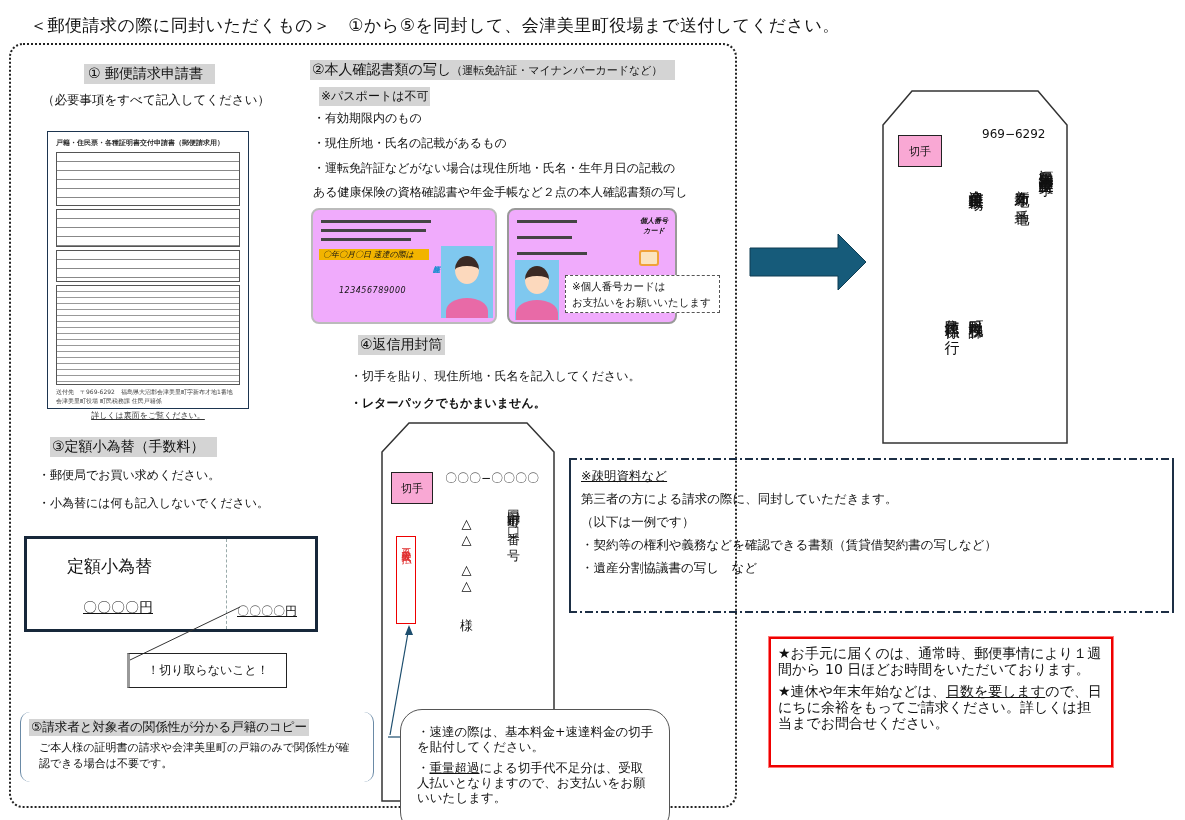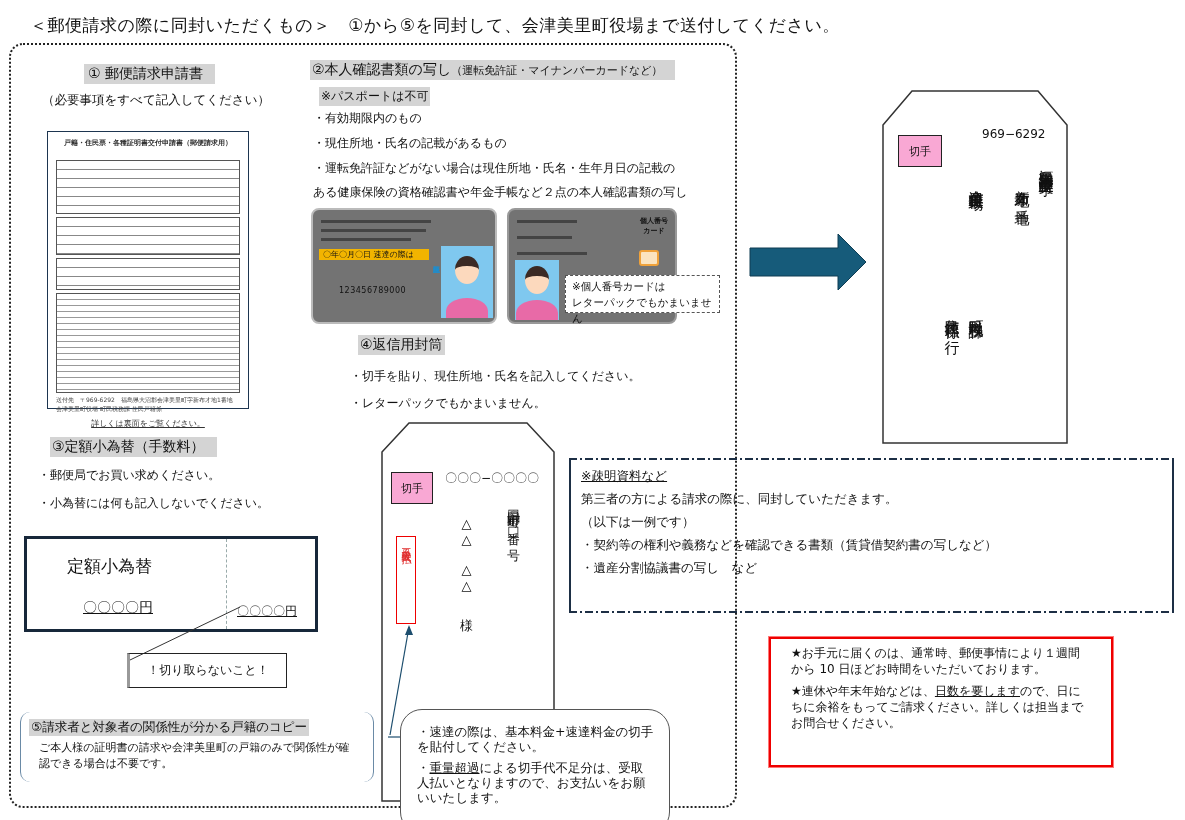--- a/index.html
+++ b/index.html
@@ -9,31 +9,31 @@
   .hl { background: #d4d4d4; }
   .title { left: 30px; top: 14px; font-size: 17px; white-space: nowrap; letter-spacing: 0.5px; }
   .outer-frame { left: 9px; top: 43px; width: 728px; height: 765px; border: 2.5px dotted #222; border-radius: 14px; }
   .t15 { font-size: 14px; }
   .t13 { font-size: 12.5px; }
   .t12 { font-size: 12px; }
   .t11 { font-size: 11px; }
 
   
   .form-thumb { left: 47px; top: 131px; width: 202px; height: 278px; border: 1.5px solid #1d3550; background: #fff; padding: 6px 8px; }
-  .form-thumb .ftitle { font-size: 7px; text-align: center; font-weight: bold; margin-bottom: 12px; color: #333; }
+  .form-thumb .ftitle { font-size: 7px; text-align: left; font-weight: bold; margin-bottom: 4px; color: #333; }
   .form-thumb .grid { border: 1px solid #555; height: 54px; margin-bottom: 3px;
      background: repeating-linear-gradient(#fff 0 8px, #888 8px 9px); }
   .form-thumb .grid.b { height: 38px; }
   .form-thumb .grid.c { height: 32px; }
   .form-thumb .grid.d { height: 100px; background: repeating-linear-gradient(#fff 0 5px, #999 5px 6px); }
   .form-thumb .foot { font-size: 6px; color: #444; margin-top: 3px; }
   .form-thumb .link { font-size: 8px; text-align: center; text-decoration: underline; margin-top: 4px; color: #333; }
 
   
-  .card { border: 2px solid #bbb; border-radius: 8px; background: #737373; }
+  .card { border: 2px solid #bbb; border-radius: 8px; background: #f0abfc; font-style: italic; }
   .license { left: 311px; top: 208px; width: 186px; height: 116px; }
   .mynum { left: 507px; top: 208px; width: 170px; height: 116px; border-color: #999; }
   .card .line { position: absolute; height: 3px; background: #444; }
   .yellow-band { position: absolute; left: 6px; top: 39px; width: 110px; height: 11px; background: #f2b400; font-size: 8px; line-height: 11px; padding-left: 4px; }
   .photo { position: absolute; background: #7fc8ef; overflow: hidden; }
   .face { position: absolute; left: 50%; transform: translateX(-50%); top: 10px; width: 24px; height: 28px; border-radius: 50%; background: #fcd9bd; border-top: 10px solid #3b2a24; }
   .body-shape { position: absolute; left: 50%; transform: translateX(-50%); bottom: -6px; width: 42px; height: 26px; border-radius: 50% 50% 0 0; background: #e86aa7; }
   .chip { position: absolute; left: 130px; top: 40px; width: 20px; height: 16px; border: 2px solid #f0a23a; border-radius: 3px; background: #fbe4c0; }
   .card-note { left: 565px; top: 275px; width: 155px; height: 38px; border: 1px dashed #555; background: #fff; font-size: 10.5px; padding: 2px 6px; line-height: 16px; }
 
@@ -52,21 +52,21 @@
   
   .kogawase { left: 24px; top: 536px; width: 294px; height: 96px; border: 3.5px solid #17283a; }
   .kogawase .div { position: absolute; left: 199px; top: 0; height: 100%; border-left: 1px dashed #9aa; }
   .callout { left: 127px; top: 653px; width: 160px; height: 35px; border: 1px solid #222; border-left: 3px solid #999; font-size: 12px; display: flex; align-items: center; justify-content: center; }
 
   .koseki-box { left: 20px; top: 712px; width: 354px; height: 70px; border-left: 1.5px solid #6a8aa6; border-right: 1.5px solid #6a8aa6; border-radius: 10px; padding: 4px 8px; }
 
   .sonmei { left: 569px; top: 458px; width: 605px; height: 155px; border: 2px dashed #1d2f45; border-style: dashed; padding: 4px 10px; font-size: 12.5px; line-height: 23px;
      border-image: repeating-linear-gradient(90deg, #1d2f45 0 8px, transparent 8px 11px, #1d2f45 11px 13px, transparent 13px 16px) 2; }
 
-  .notice { left: 769px; top: 637px; width: 344px; height: 130px; border: 2px solid #e00; box-shadow: 0 0 0 1px #f77; padding: 6px 20px; font-size: 12px; line-height: 16px; }
+  .notice { left: 769px; top: 637px; width: 344px; height: 130px; border: 2px solid #e00; box-shadow: 0 0 0 1px #f77; padding: 6px 7px; font-size: 14px; line-height: 16px; }
   .notice p + p { margin-top: 6px; }
 </style>
 </head>
 <body>
 
 <div class="abs title">＜郵便請求の際に同封いただくもの＞　①から⑤を同封して、会津美里町役場まで送付してください。</div>
 
 <div class="abs outer-frame"></div>
 
 <div class="abs t15 hl" style="left:84px; top:64px; padding:1px 12px 1px 4px;">① 郵便請求申請書</div>
@@ -109,26 +109,26 @@
   <div class="line" style="left:8px; top:42px; width:70px;"></div>
   <div class="abs" style="right:6px; top:6px; width:30px; font-size:7px; font-weight:bold; text-align:center;">個人番号カード</div>
   <div class="chip"></div>
   <div class="photo" style="left:6px; top:50px; width:44px; height:60px;">
     <div class="face" style="top:6px;"></div>
       <div class="body-shape"></div>
   </div>
 </div>
 <div class="abs card-note">
   <div>※個人番号カードは</div>
-  <div>レターパックでもかまいません</div>
+  <div>お支払いをお願いいたします</div>
 </div>
 
 <div class="abs t15 hl" style="left:358px; top:335px; padding:1px 2px;">④返信用封筒</div>
 <div class="abs t12" style="left:350px; top:368px;">・切手を貼り、現住所地・氏名を記入してください。</div>
-<div class="abs t12" style="left:350px; top:395px;">・レターパックでもかまいません。</div>
+<div class="abs t12" style="left:350px; top:395px;font-weight:bold;">・レターパックでもかまいません。</div>
 
 <svg class="abs arrow" width="120" height="60" viewBox="0 0 120 60">
   <polygon points="2,14 90,14 90,0 118,28 90,56 90,42 2,42" fill="#165b7a" stroke="#0e3d53" stroke-width="1"></polygon>
 </svg>
 
 <svg class="abs env-main" width="186" height="354" viewBox="0 0 186 354">
   <polygon points="1,35 30,1 156,1 185,35 185,353 1,353" fill="#fff" stroke="#333" stroke-width="1.5"></polygon>
 </svg>
 <div class="stamp" style="left:898px; top:135px; width:44px; height:32px; position:absolute;">切手</div>
 <div class="abs t12" style="left:982px; top:127px;">969−6292</div>

